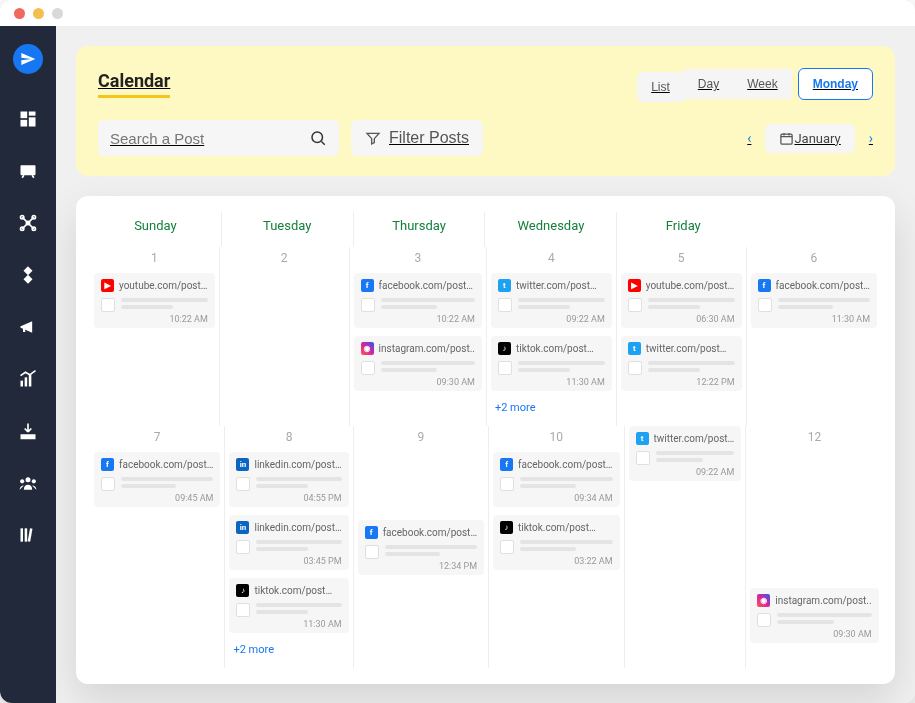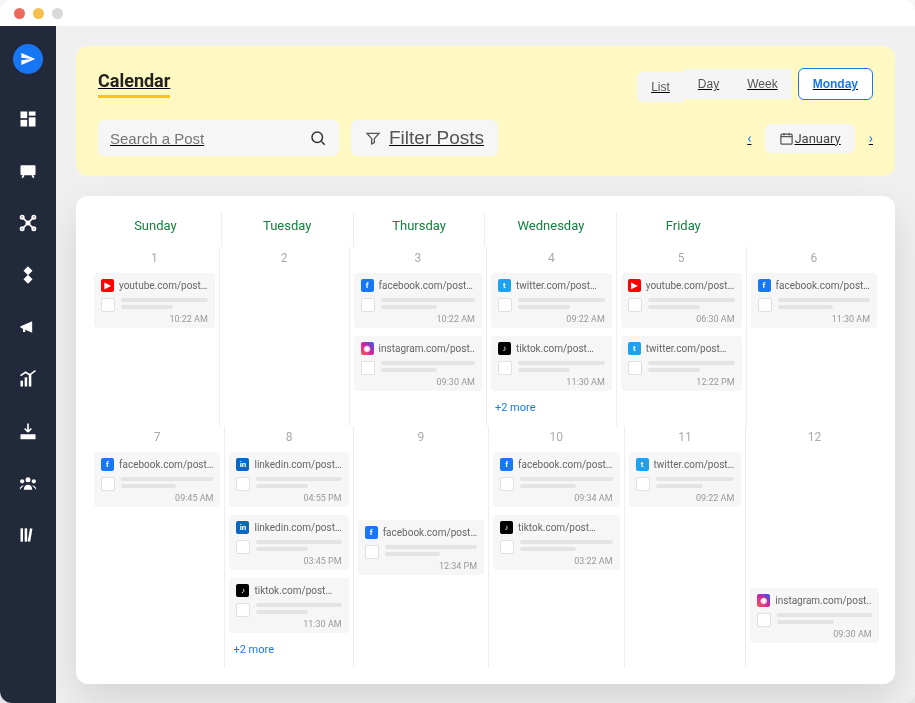--- a/index.html
+++ b/index.html
@@ -25,21 +25,21 @@
 .title { font-size: 18px; font-weight: 700; color: #222; border-bottom: 3px solid #f5c518; padding-bottom: 4px; display: inline-block; }
 .view-toggle { display: flex; align-items: center; gap: 0; }
 .view-toggle button { background: #f5f5f5; border: none; padding: 8px 14px; font-size: 12px; color: #555; cursor: pointer; }
 .view-toggle button:first-child { border-radius: 6px 0 0 6px; margin-top: 6px; }
 .view-toggle button.wk { background: #f5f5f5; }
 .view-toggle button.active { background: #fff; border: 1.5px solid #1777f2; color: #1777f2; font-weight: 600; border-radius: 6px; margin-left: 6px; }
 
 .controls-row { display: flex; align-items: center; gap: 12px; }
 .search-box { flex: 0 0 240px; background: #f6f6f6; border-radius: 6px; display: flex; align-items: center; padding: 0 12px; height: 36px; }
 .search-box input { flex: 1; border: none; background: transparent; font-size: 15px; color: #555; outline: none; }
-.filter-btn { background: #f6f6f6; border: none; border-radius: 6px; height: 36px; padding: 0 14px; display: flex; align-items: center; gap: 8px; font-size: 19px; color: #555; cursor: pointer; justify-content: center; }
+.filter-btn { background: #f6f6f6; border: none; border-radius: 6px; height: 36px; padding: 0 14px; display: flex; align-items: center; gap: 8px; font-size: 16px; color: #555; cursor: pointer; justify-content: center; }
 .month-nav { margin-left: auto; display: flex; align-items: center; gap: 14px; }
 .month-nav .chev { color: #1777f2; cursor: pointer; font-size: 14px; }
 .month-pill { background: #f6f6f6; border-radius: 6px; padding: 7px 14px; display: flex; align-items: center; font-size: 13px; color: #444; }
 
 .calendar-panel { background: #fff; border-radius: 12px; margin-top: 20px; padding: 16px 14px; box-shadow: 0 16px 40px rgba(0,0,0,0.12); }
 .cal-grid { display: grid; grid-template-columns: repeat(6, 1fr); }
 .cal-col { border-right: 1px solid #eee; padding: 0 4px; }
 .cal-col:last-child { border-right: none; }
 .day-head { text-align: center; font-size: 13px; font-weight: 400; color: #15803d; padding: 6px 0 14px; }
 .day-num { text-align: center; font-size: 12px; color: #aaa; padding: 4px 0 8px; }
@@ -461,21 +461,20 @@
       <div class="lines">
                       <div class="line"></div>
                       <div class="line short"></div>
                     </div>
     </div>
     <div class="post-time">03:22 AM</div>
   </div>
               </div>
             </div>
             <div class="cal-col">
-              <div class="day-num">11</div>
               <div class="cell">
                 <div class="post-card">
     <div class="post-top">
       <span class="plat twitter">t</span>
       <span class="url">twitter.com/post…</span>
     </div>
     <div class="post-body">
       <div class="thumb"></div>
       <div class="lines">
                       <div class="line"></div>

